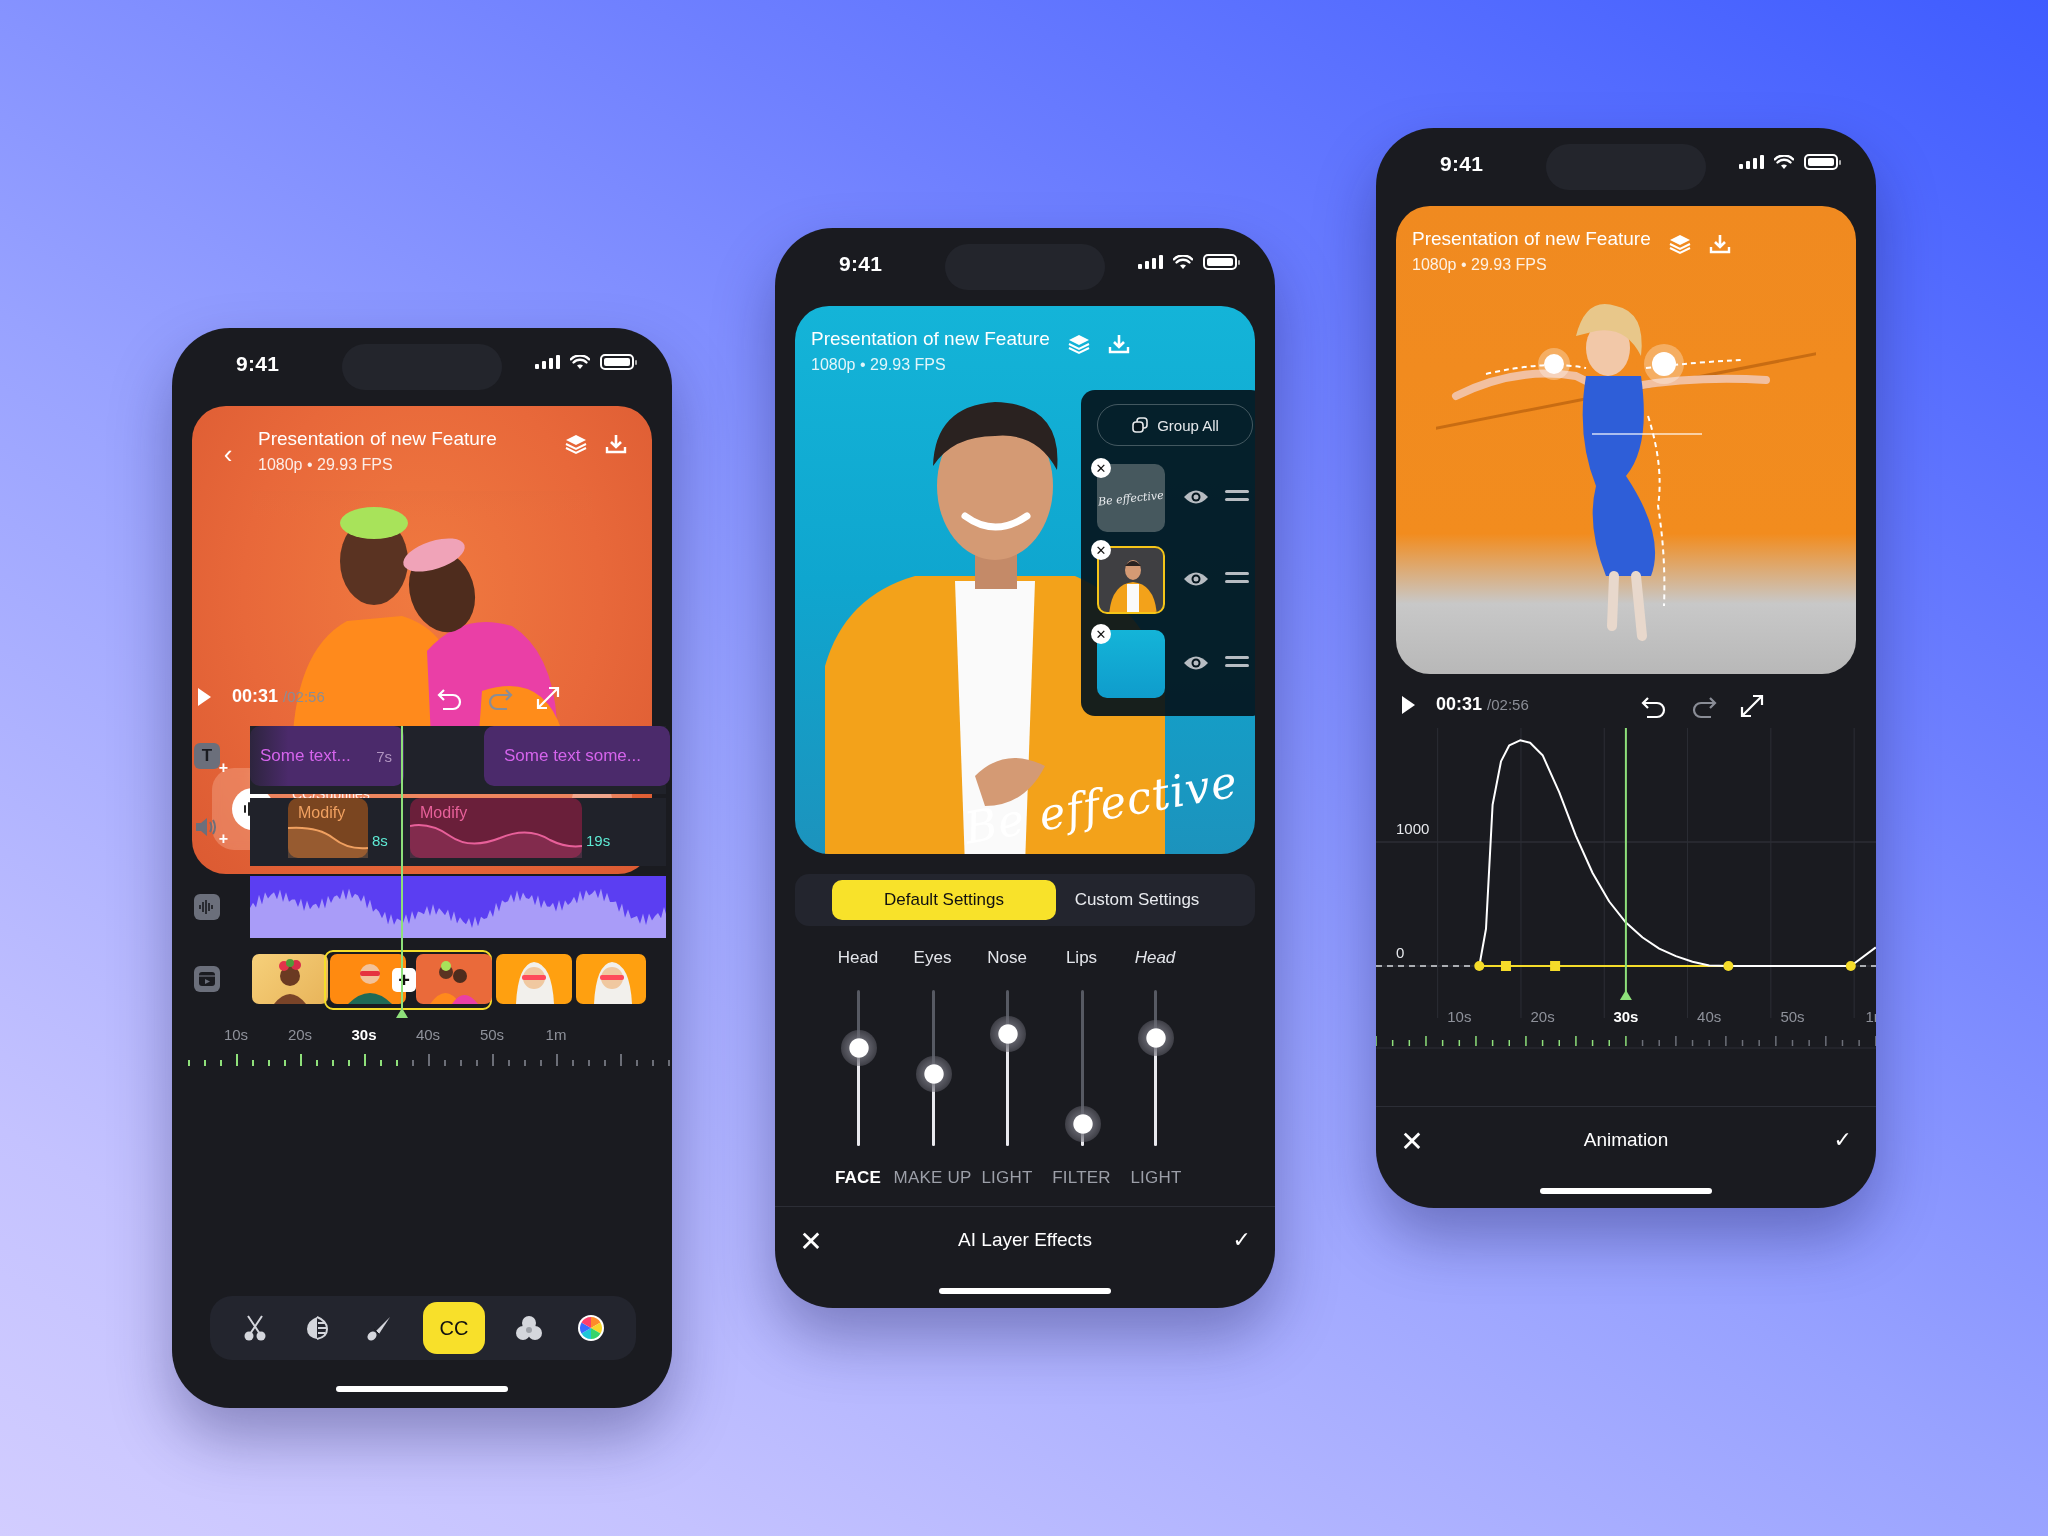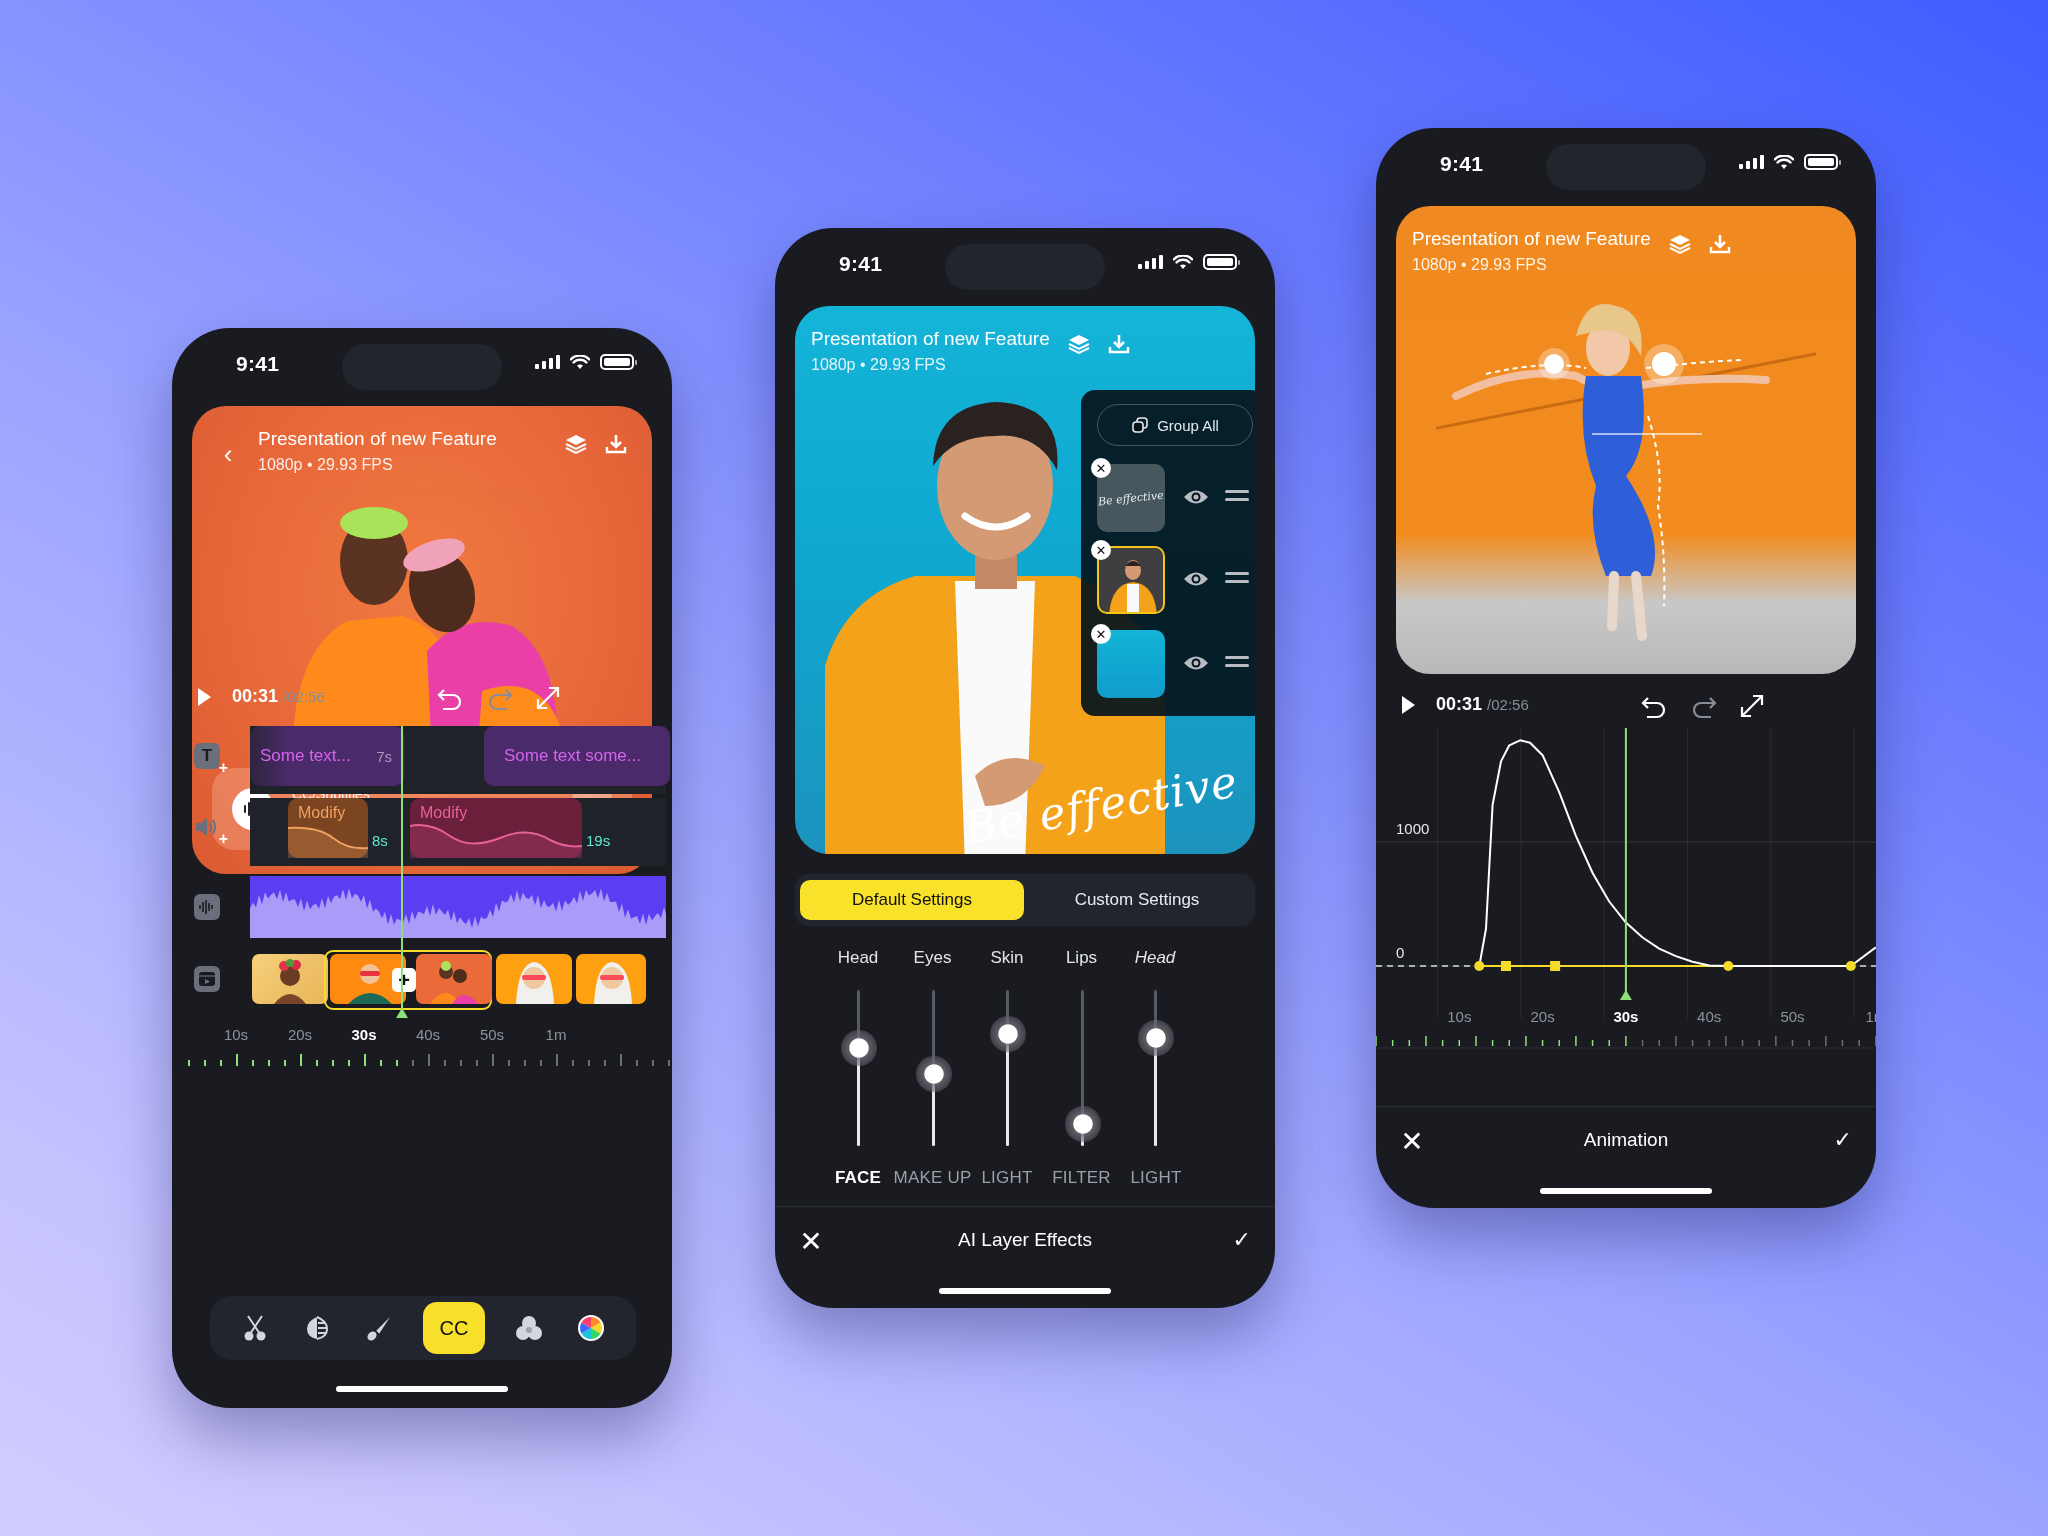--- a/index.html
+++ b/index.html
@@ -109,21 +109,21 @@
   .layer-thumb { position: absolute; left: 0; top: 0; width: 68px; height: 68px; border-radius: 10px; overflow: hidden; }
   .layer-x { position: absolute; left: -6px; top: -6px; width: 20px; height: 20px; border-radius: 50%; background: #fff;
     color: #111; font-size: 13px; display: flex; align-items: center; justify-content: center; z-index: 2; }
   .layer-eye { position: absolute; left: 86px; top: 22px; width: 26px; height: 22px; }
   .layer-drag { position: absolute; left: 128px; top: 26px; width: 24px; height: 14px; }
   .layer-drag i { display: block; height: 3px; background: #b7bcc2; border-radius: 2px; margin-bottom: 5px; }
 
   .seg { position: absolute; left: 20px; top: 646px; width: 460px; height: 52px; border-radius: 14px; background: #23252e; }
   .seg-opt { position: absolute; top: 6px; height: 40px; width: 224px; border-radius: 10px; display: flex; align-items: center;
     justify-content: center; font-size: 17px; color: #e8eaee; }
-  .seg-opt.active { background: #f8e22a; color: #111; }
+  .seg-opt.active { background: #f8e22a; color: #111; margin-left: 32px; }
   .slider-col { position: absolute; top: 720px; width: 90px; height: 200px; }
   .slider-label { position: absolute; top: 0; left: 0; width: 100%; text-align: center; font-size: 17px; color: #e3e5ea; }
   .slider-track { position: absolute; left: 44px; top: 42px; width: 3px; height: 156px; background: #575a63; border-radius: 2px; }
   .slider-fill { position: absolute; left: 0; bottom: 0; width: 3px; background: #e9e9ee; border-radius: 2px; }
   .slider-thumb { position: absolute; left: -16px; width: 36px; height: 36px; border-radius: 50%;
     background: radial-gradient(circle, #fff 0 36%, rgba(110,110,120,0.8) 40%, rgba(60,60,70,0.2) 100%); }
   .tabs-row { position: absolute; top: 940px; left: 0; width: 100%; height: 30px; }
   .tab-lbl { position: absolute; width: 120px; text-align: center; font-size: 17px; color: #9c9fa8; letter-spacing: 0.2px; }
   .tab-lbl.active { color: #fff; font-weight: 600; }
   .sheet-bar { position: absolute; left: 0; width: 100%; height: 70px; border-top: 1px solid #2c2e36; }
@@ -548,21 +548,21 @@
         </div>
       </div>
       <div class="slider-col" style="left: 112.5px;">
         <div class="slider-label">Eyes</div>
         <div class="slider-track">
           <div class="slider-fill" style="height: 71.76px;"></div>
           <div class="slider-thumb" style="top: 66.24px;"></div>
         </div>
       </div>
       <div class="slider-col" style="left: 187px;">
-        <div class="slider-label">Skin</div>
+        <div class="slider-label">Nose</div>
         <div class="slider-track">
           <div class="slider-fill" style="height: 112.32px;"></div>
           <div class="slider-thumb" style="top: 25.68px;"></div>
         </div>
       </div>
       <div class="slider-col" style="left: 261.5px;">
         <div class="slider-label">Lips</div>
         <div class="slider-track">
           <div class="slider-fill" style="height: 21.84px;"></div>
           <div class="slider-thumb" style="top: 116.16px;"></div>

